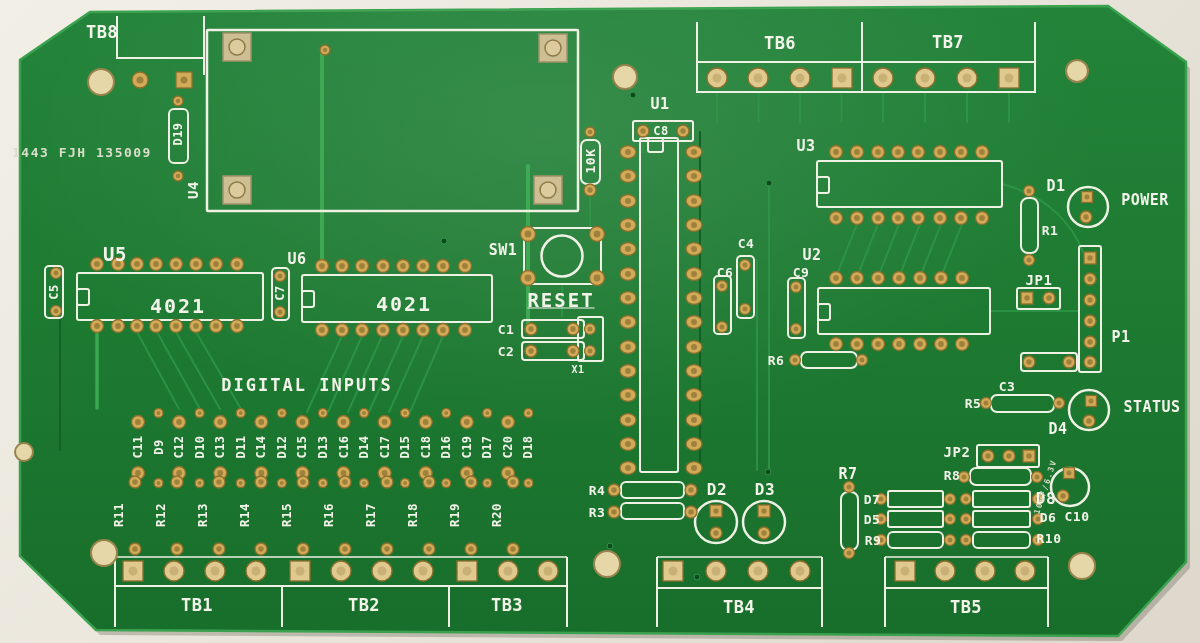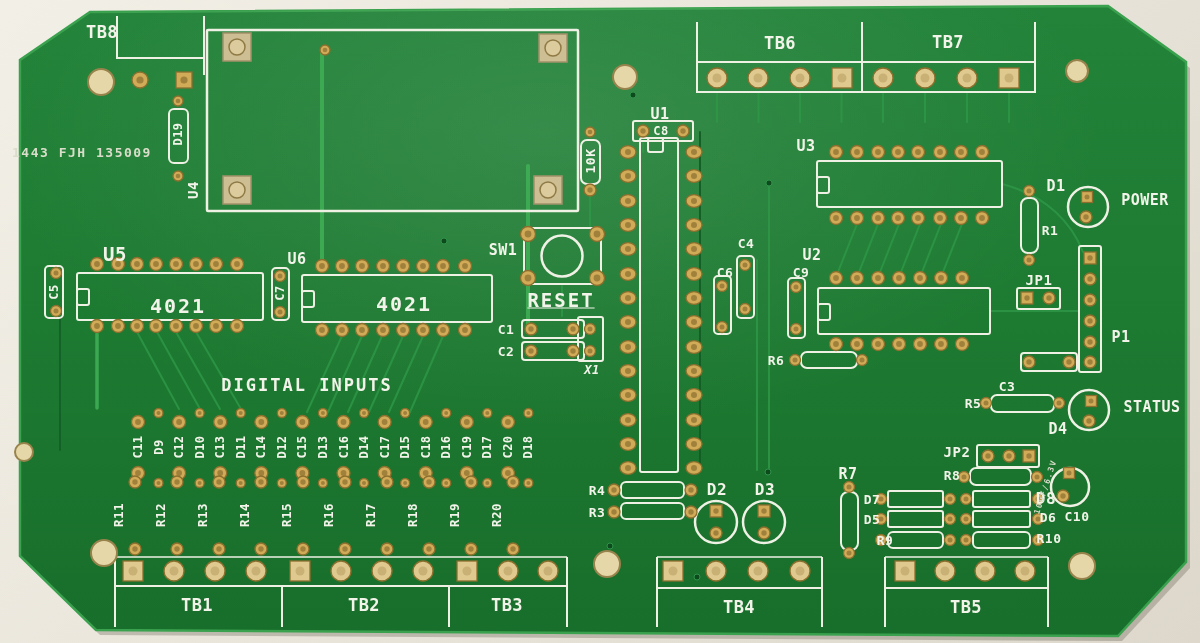--- a/index.html
+++ b/index.html
@@ -674,22 +674,22 @@
       <div class="sk wide" style="left: 178px; top: 306px; font-size: 20px; transform: translate(-50%, -50%) rotate(0deg);">4021</div>
       <div class="sk" style="left: 54px; top: 292px; font-size: 12px; transform: translate(-50%, -50%) rotate(-90deg);">C5</div>
       <div class="sk" style="left: 297px; top: 259px; font-size: 15px; transform: translate(-50%, -50%) rotate(0deg);">U6</div>
       <div class="sk wide" style="left: 404px; top: 304px; font-size: 20px; transform: translate(-50%, -50%) rotate(0deg);">4021</div>
       <div class="sk" style="left: 280px; top: 293px; font-size: 12px; transform: translate(-50%, -50%) rotate(-90deg);">C7</div>
       <div class="sk" style="left: 503px; top: 250px; font-size: 15px; transform: translate(-50%, -50%) rotate(0deg);">SW1</div>
       <div class="sk wide" style="left: 561px; top: 300px; font-size: 19px; transform: translate(-50%, -50%) rotate(0deg); text-decoration: underline;">RESET</div>
       <div class="sk" style="left: 590px; top: 161px; font-size: 13px; transform: translate(-50%, -50%) rotate(-90deg);">10K</div>
       <div class="sk" style="left: 506px; top: 329px; font-size: 13px; transform: translate(-50%, -50%) rotate(0deg);">C1</div>
       <div class="sk" style="left: 506px; top: 351px; font-size: 13px; transform: translate(-50%, -50%) rotate(0deg);">C2</div>
-      <div class="sk" style="left: 592px; top: 370px; font-size: 12px; transform: translate(-50%, -50%) rotate(0deg); font-style: italic;">X1</div>
-      <div class="sk" style="left: 660px; top: 104px; font-size: 15px; transform: translate(-50%, -50%) rotate(0deg); margin-top: 10px;">U1</div>
+      <div class="sk" style="left: 578px; top: 370px; font-size: 10px; transform: translate(-50%, -50%) rotate(0deg);">X1</div>
+      <div class="sk" style="left: 660px; top: 104px; font-size: 15px; transform: translate(-50%, -50%) rotate(0deg);">U1</div>
       <div class="sk" style="left: 661px; top: 131px; font-size: 12px; transform: translate(-50%, -50%) rotate(0deg);">C8</div>
       <div class="sk wide" style="left: 307px; top: 385px; font-size: 17px; transform: translate(-50%, -50%) rotate(0deg);">DIGITAL INPUTS</div>
       <div class="sk" style="left: 197px; top: 605px; font-size: 17px; transform: translate(-50%, -50%) rotate(0deg);">TB1</div>
       <div class="sk" style="left: 364px; top: 605px; font-size: 17px; transform: translate(-50%, -50%) rotate(0deg);">TB2</div>
       <div class="sk" style="left: 507px; top: 605px; font-size: 17px; transform: translate(-50%, -50%) rotate(0deg);">TB3</div>
       <div class="sk" style="left: 739px; top: 607px; font-size: 17px; transform: translate(-50%, -50%) rotate(0deg);">TB4</div>
       <div class="sk" style="left: 966px; top: 607px; font-size: 17px; transform: translate(-50%, -50%) rotate(0deg);">TB5</div>
       <div class="sk" style="left: 780px; top: 43px; font-size: 17px; transform: translate(-50%, -50%) rotate(0deg);">TB6</div>
       <div class="sk" style="left: 948px; top: 42px; font-size: 17px; transform: translate(-50%, -50%) rotate(0deg);">TB7</div>
       <div class="sk" style="left: 806px; top: 146px; font-size: 15px; transform: translate(-50%, -50%) rotate(0deg);">U3</div>
@@ -705,21 +705,21 @@
       <div class="sk" style="left: 1121px; top: 337px; font-size: 15px; transform: translate(-50%, -50%) rotate(0deg);">P1</div>
       <div class="sk" style="left: 1007px; top: 363px; font-size: 13px; transform: translate(-50%, -50%) rotate(0deg); margin-top: 23px;">C3</div>
       <div class="sk" style="left: 973px; top: 403px; font-size: 13px; transform: translate(-50%, -50%) rotate(0deg);">R5</div>
       <div class="sk" style="left: 1152px; top: 407px; font-size: 15px; transform: translate(-50%, -50%) rotate(0deg);">STATUS</div>
       <div class="sk" style="left: 1058px; top: 429px; font-size: 15px; transform: translate(-50%, -50%) rotate(0deg);">D4</div>
       <div class="sk" style="left: 957px; top: 452px; font-size: 14px; transform: translate(-50%, -50%) rotate(0deg);">JP2</div>
       <div class="sk" style="left: 848px; top: 474px; font-size: 15px; transform: translate(-50%, -50%) rotate(0deg);">R7</div>
       <div class="sk" style="left: 952px; top: 475px; font-size: 13px; transform: translate(-50%, -50%) rotate(0deg);">R8</div>
       <div class="sk" style="left: 872px; top: 499px; font-size: 13px; transform: translate(-50%, -50%) rotate(0deg);">D7</div>
       <div class="sk" style="left: 872px; top: 519px; font-size: 13px; transform: translate(-50%, -50%) rotate(0deg);">D5</div>
-      <div class="sk" style="left: 873px; top: 540px; font-size: 13px; transform: translate(-50%, -50%) rotate(0deg); margin-left: 12px;">R9</div>
+      <div class="sk" style="left: 873px; top: 540px; font-size: 13px; transform: translate(-50%, -50%) rotate(0deg);">R9</div>
       <div class="sk" style="left: 1046px; top: 499px; font-size: 16px; transform: translate(-50%, -50%) rotate(0deg);">D8</div>
       <div class="sk" style="left: 1048px; top: 517px; font-size: 13px; transform: translate(-50%, -50%) rotate(0deg);">D6</div>
       <div class="sk" style="left: 1077px; top: 516px; font-size: 13px; transform: translate(-50%, -50%) rotate(0deg);">C10</div>
       <div class="sk dim" style="left: 1046px; top: 487px; font-size: 8px; transform: translate(-50%, -50%) rotate(-72deg);">10uF/6.3V</div>
       <div class="sk" style="left: 1049px; top: 538px; font-size: 13px; transform: translate(-50%, -50%) rotate(0deg);">R10</div>
       <div class="sk" style="left: 597px; top: 490px; font-size: 13px; transform: translate(-50%, -50%) rotate(0deg);">R4</div>
       <div class="sk" style="left: 597px; top: 512px; font-size: 13px; transform: translate(-50%, -50%) rotate(0deg);">R3</div>
       <div class="sk" style="left: 717px; top: 490px; font-size: 16px; transform: translate(-50%, -50%) rotate(0deg);">D2</div>
       <div class="sk" style="left: 765px; top: 490px; font-size: 16px; transform: translate(-50%, -50%) rotate(0deg);">D3</div>
       <div class="sk" style="left: 138px; top: 447px; font-size: 12px; transform: translate(-50%, -50%) rotate(-90deg);">C11</div>

